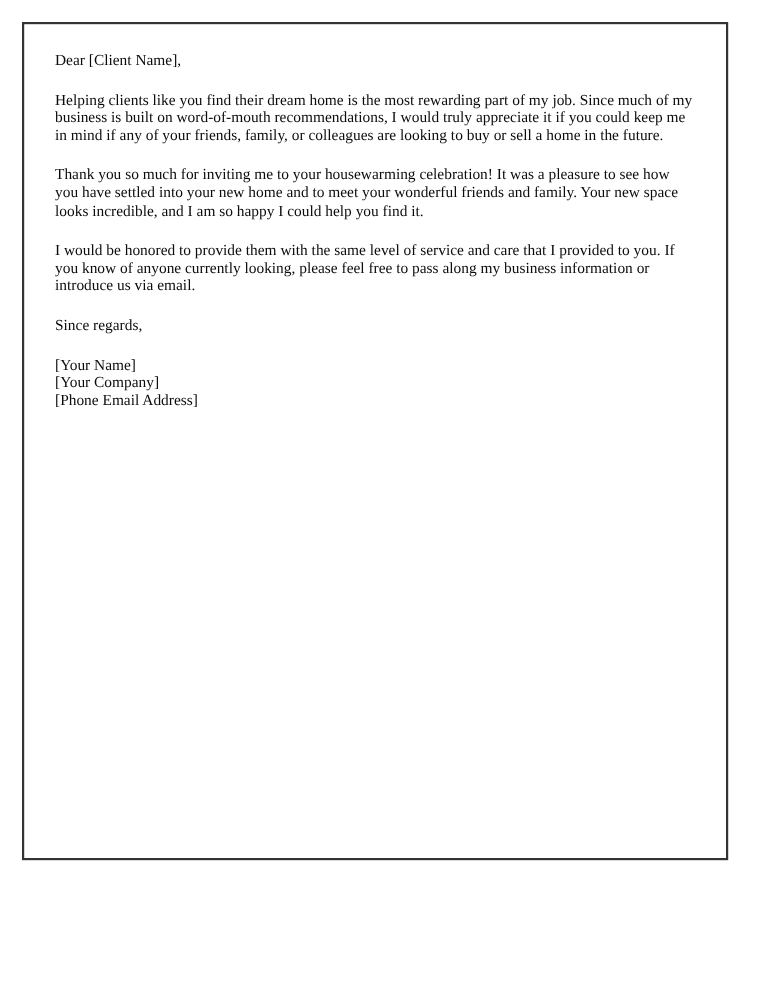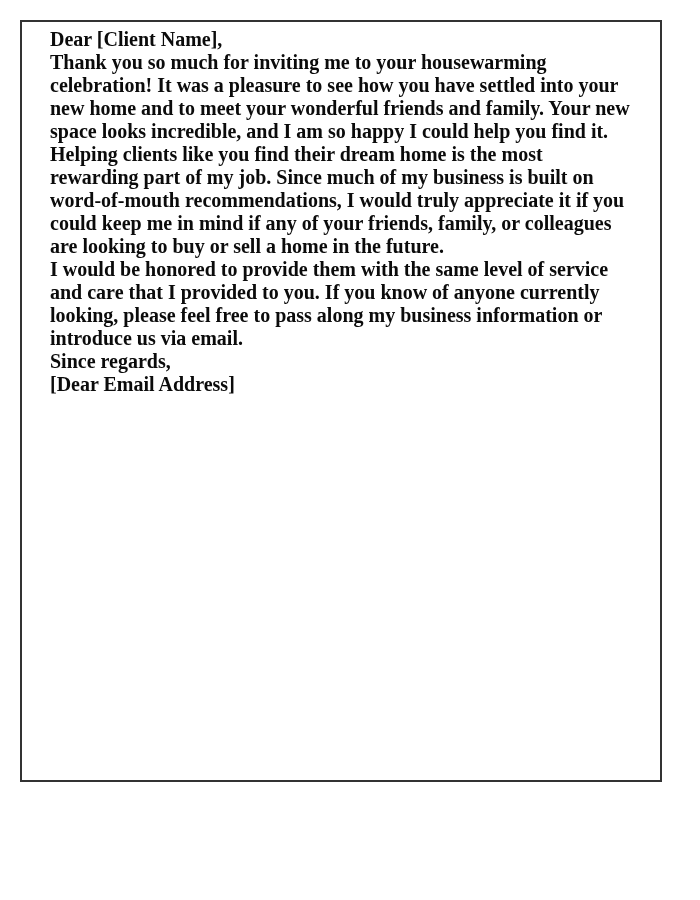--- a/index.html
+++ b/index.html
@@ -22,45 +22,47 @@
     top: 20px;
     width: 642px;
     height: 762px;
     box-sizing: border-box;
     border: 2px solid #333333;
     background: #ffffff;
     padding: 6px 28px 0 28px;
     overflow: hidden;
   }
   .letter-frame p {
-    margin: 0 0;
-    font-size: 20px;
+    margin: 20px 0;
+    font-size: 14px;
     line-height: 1.15;
-    font-weight: 700;
+    font-weight: 400;
     letter-spacing: 0;
   }
   .sig-line {
     display: block;
   }
 </style>
 </head>
 <body>
 
 <div class="page">
   <div class="letter-frame">
 
     <p>Dear [Client Name],</p>
 
+    <p>Helping clients like you find their dream home is the most rewarding part of my job. Since much of my business is built on word-of-mouth recommendations, I would truly appreciate it if you could keep me in mind if any of your friends, family, or colleagues are looking to buy or sell a home in the future.</p>
+
     <p>Thank you so much for inviting me to your housewarming celebration! It was a pleasure to see how you have settled into your new home and to meet your wonderful friends and family. Your new space looks incredible, and I am so happy I could help you find it.</p>
-
-    <p>Helping clients like you find their dream home is the most rewarding part of my job. Since much of my business is built on word-of-mouth recommendations, I would truly appreciate it if you could keep me in mind if any of your friends, family, or colleagues are looking to buy or sell a home in the future.</p>
 
     <p>I would be honored to provide them with the same level of service and care that I provided to you. If you know of anyone currently looking, please feel free to pass along my business information or introduce us via email.</p>
 
 
     <p>Since regards,</p>
 
     <p>
-      <span class="sig-line">[Dear Email Address]</span>
+      <span class="sig-line">[Your Name]</span>
+      <span class="sig-line">[Your Company]</span>
+      <span class="sig-line">[Phone Email Address]</span>
     </p>
 
   </div>
 </div>
 
 </body></html>

